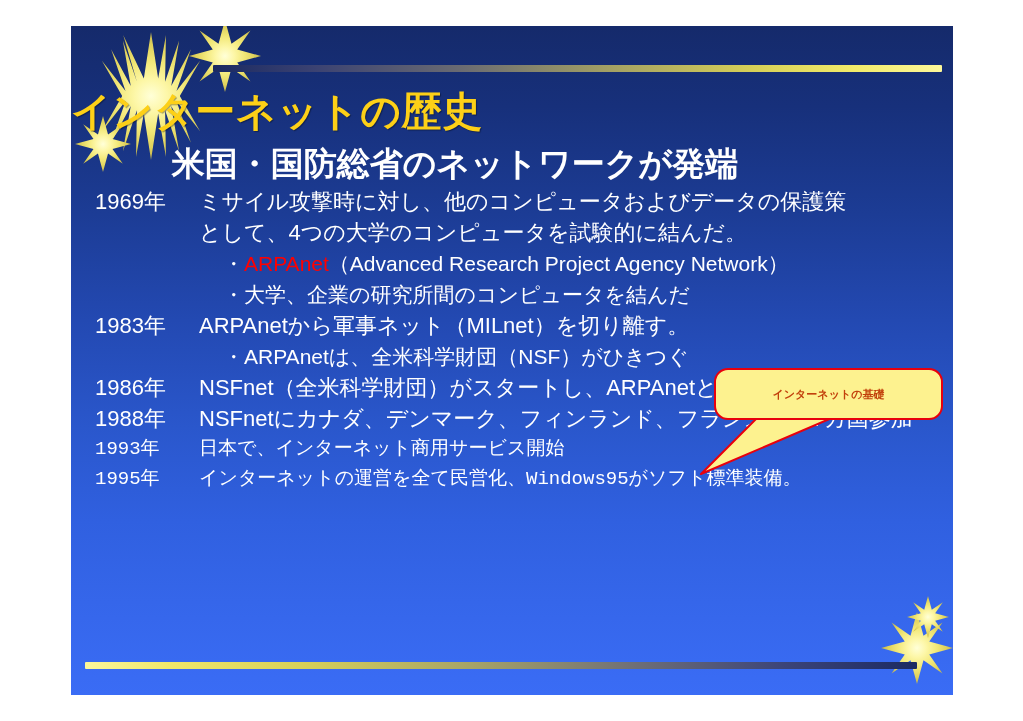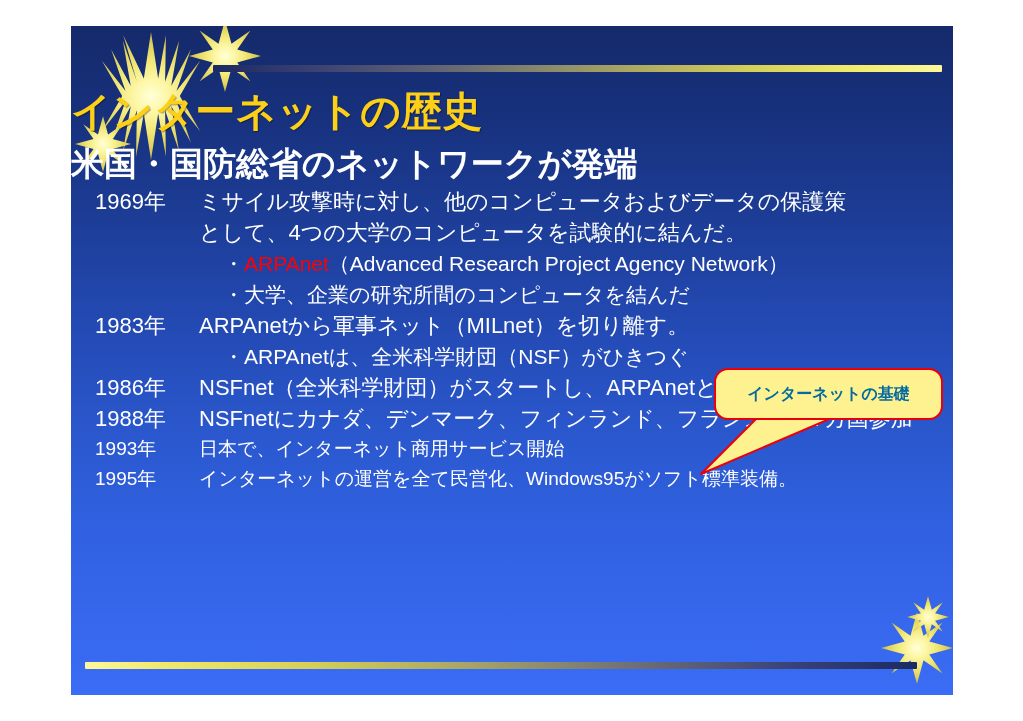--- a/index.html
+++ b/index.html
@@ -99,20 +99,21 @@
     font-weight: bold;
     letter-spacing: 0.5px;
     white-space: nowrap;
     text-shadow: 1px 1px 1px rgba(0,0,0,0.35);
   }
   #subtitle {
     position: absolute;
     left: 0;
     top: 116px;
     width: 768px;
+    text-align: center;
     color: #ffffff;
     font-size: 33px;
     font-weight: bold;
     white-space: nowrap;
   }
 
   
   #body-list {
     position: absolute;
     left: 0;
@@ -136,21 +137,21 @@
     font-size: 22px;
   }
   .row .text { flex: none; }
 
   .row.sub {
     padding-left: 24px;
     font-size: 21px;
   }
   .row.sub .text { padding-left: 128px; }
 
-  .row.small { font-size: 19px; line-height: 30px; height: 30px; }
+  .row.small { font-size: 19px; line-height: 30px; height: 30px; font-family: Liberation Mono, monospace; }
   .row.small .year { font-size: 19px; }
 
   .hl-red { color: #ff0000; margin-top: 47px; }
 
   
   #callout {
     position: absolute;
     left: 643px;
     top: 342px;
     width: 229px;
@@ -158,22 +159,22 @@
     background: #fdf28f;
     border: 2px solid #e8000d;
     border-radius: 14px;
     box-sizing: border-box;
     display: flex;
     align-items: center;
     justify-content: center;
     z-index: 5;
   }
   #callout-text {
-    color: #0369a1;
-    font-size: 16px;
+    color: #c2410c;
+    font-size: 11px;
     font-weight: bold;
     white-space: nowrap;
   }
   #callout-tail {
     position: absolute;
     left: 620px;
     top: 388px;
     width: 160px;
     height: 62px;
     z-index: 4;

